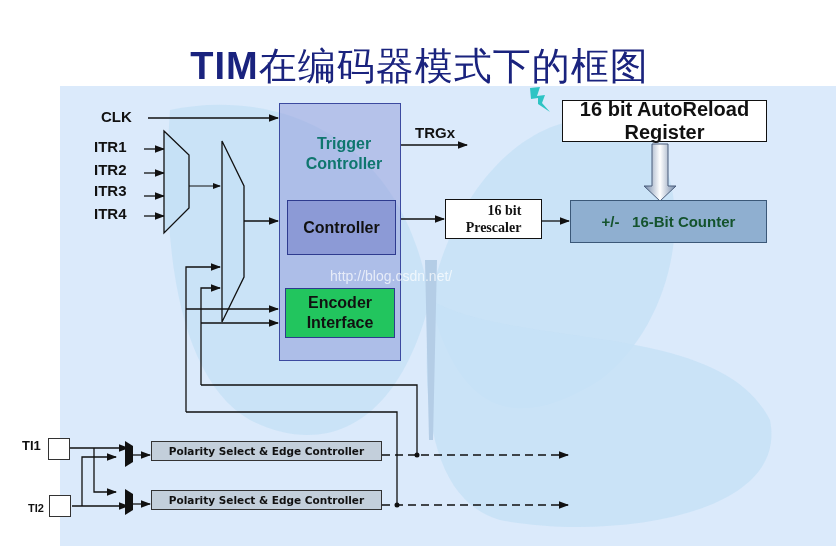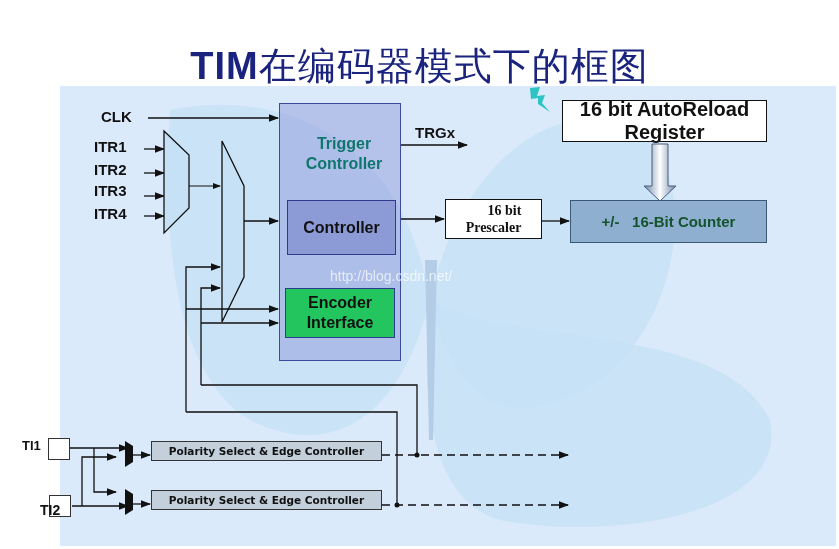--- a/index.html
+++ b/index.html
@@ -119,15 +119,15 @@
     </div>
 </div>
 <div class="box arr">16 bit AutoReload Register</div>
 <div class="box counter" style="white-space:pre">+/-   16-Bit Counter</div>
 <div class="box pol" style="top:441px;">Polarity Select &amp; Edge Controller</div>
 <div class="box pol" style="top:490px;">Polarity Select &amp; Edge Controller</div>
 
 <div class="ti" style="left:48px;top:438px;"></div>
 <div class="ti" style="left:49px;top:495px;"></div>
 <div class="lbl" style="left:22px;top:438px;font-size:13px;">TI1</div>
-<div class="lbl" style="left:40px;top:502px;font-size:14px;text-align:right;">TI2</div>
+<div class="lbl" style="left:28px;top:502px;font-size:11px;text-align:right;">TI2</div>
 
 <div class="watermark">http://blog.csdn.net/</div>
 
 </body></html>

